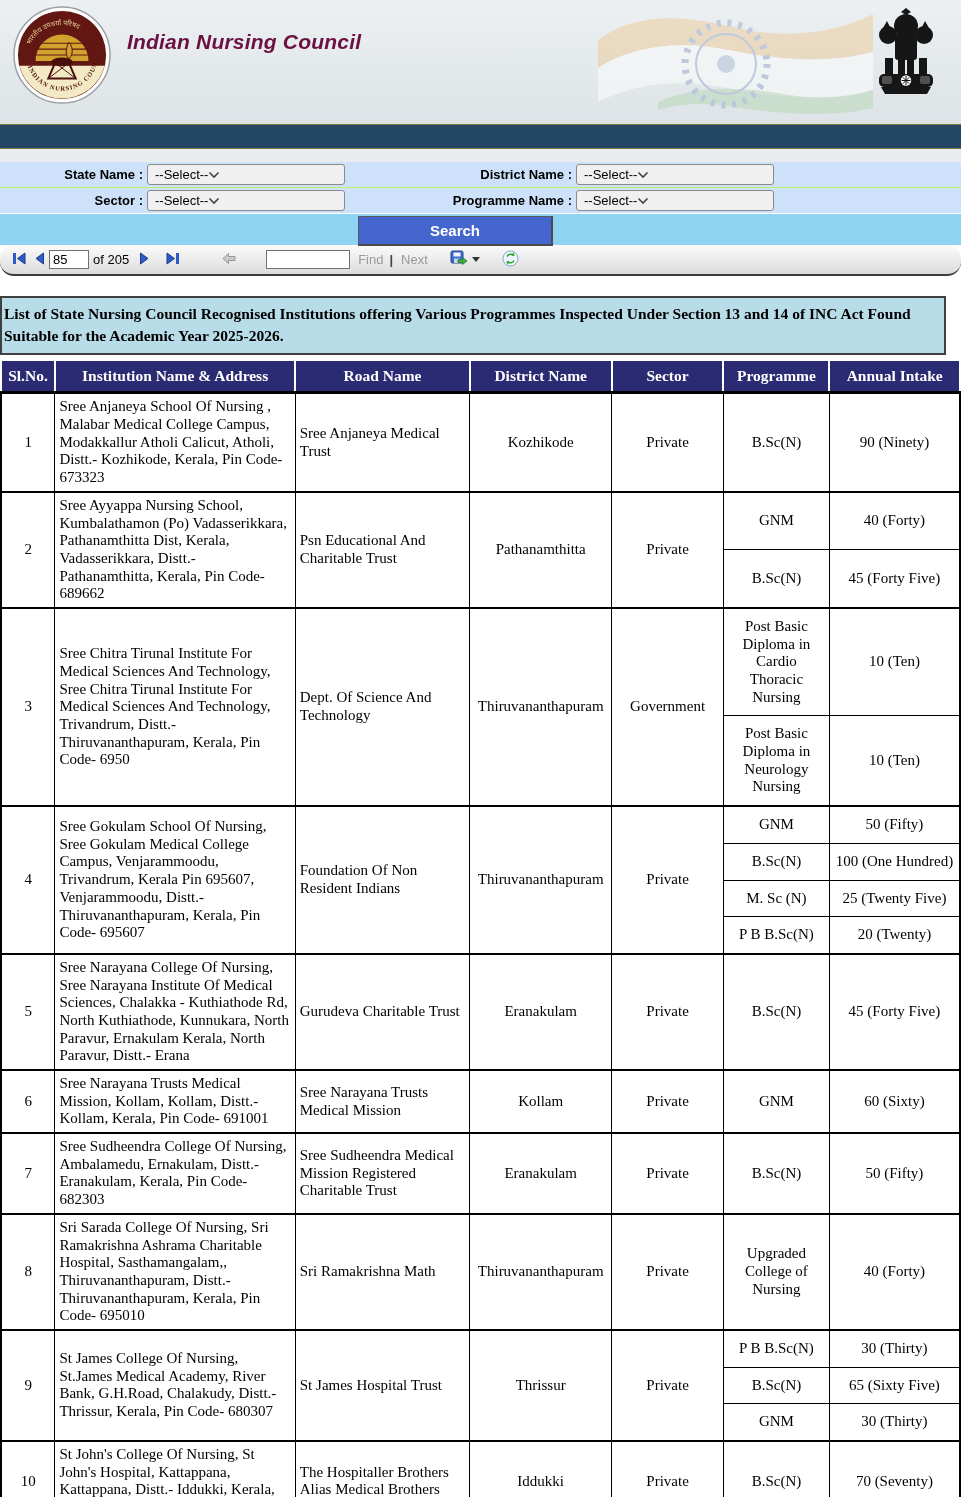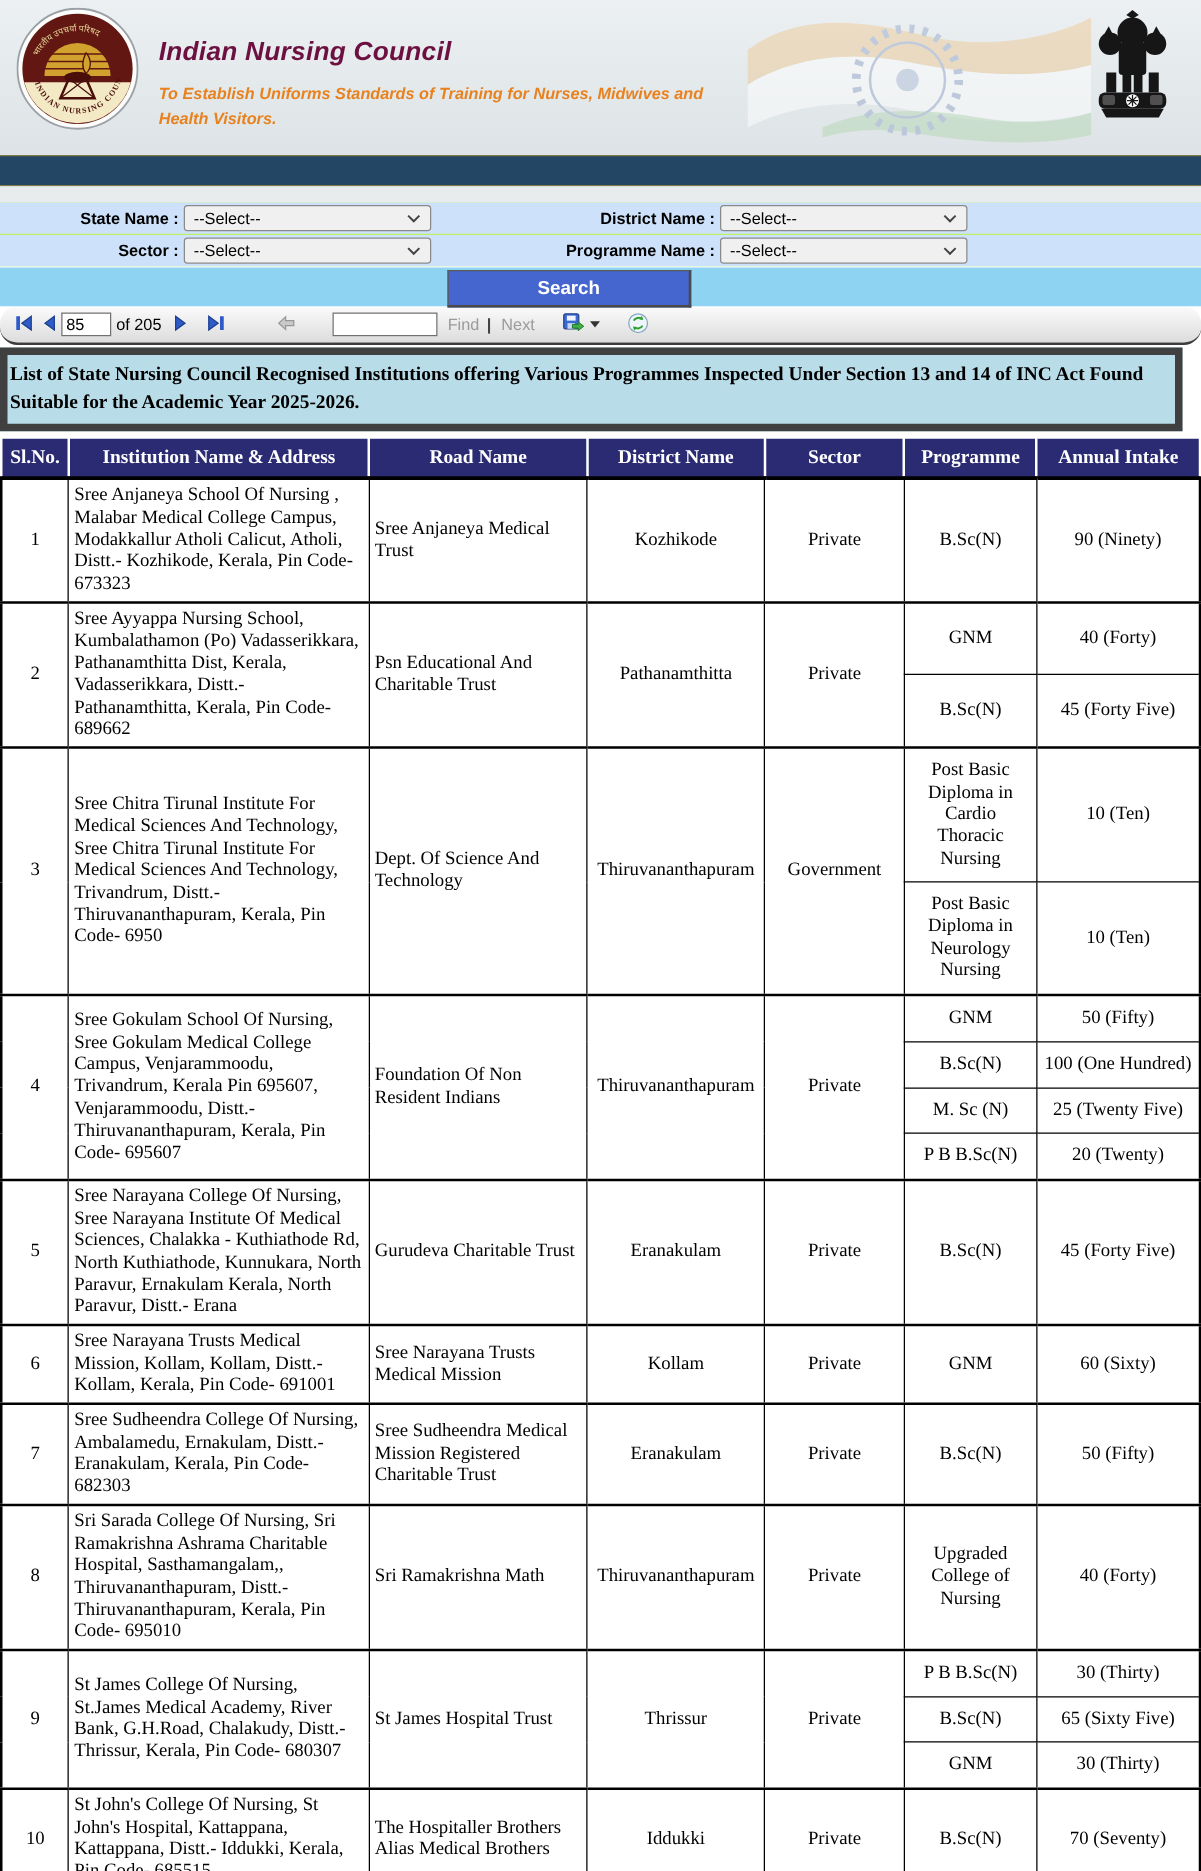--- a/index.html
+++ b/index.html
@@ -40,21 +40,21 @@
   .filter-row {
     height:25px; background:#cde2fa; display:flex; align-items:center;
     margin-bottom:1px;
   }
   .f-label { font-size:13px; font-weight:bold; white-space:nowrap; }
   .f-label.l1 { width:143px; text-align:right; }
   .f-label.l2 { width:225px; text-align:right; margin-left:2px; }
   .select-box {
     width:198px; height:21px; margin-left:4px;
     background:#f0f0f0; border:1px solid #8a8a8a; border-radius:3px;
-    display:flex; align-items:center; justify-content:space-between;
+    display:flex; align-items:center; 
     padding:0 7px; font-size:13px; cursor:default;
   }
   
   .search-strip { height:31px; background:#8fd3f3; position:relative; }
   .search-btn {
     position:absolute; left:358px; top:2px; width:195px; height:30px;
     background:#4565cf; color:#fff; font-weight:bold; font-size:15px;
     border:1px solid #5a5a5a; border-right:2px solid #4a4a4a; border-bottom:2px solid #4a4a4a;
     text-align:center; line-height:24px; cursor:pointer;
     font-family:"Liberation Sans", sans-serif;
@@ -73,22 +73,22 @@
   .tb-of { margin:0 6px 0 4px; }
   .tb-parent { margin-left:34px; }
   .tb-find-input { width:84px; height:19px; border:1px solid #707070; margin-left:26px; font-size:13px; }
   .tb-link { color:#9a9a9a; margin-left:8px; text-decoration:none; cursor:default; }
   .tb-sep { color:#444; margin-left:6px; font-weight:bold; }
   .tb-export { margin-left:18px; }
   .caret { width:0; height:0; border-left:4px solid transparent; border-right:4px solid transparent; border-top:5px solid #333; margin-left:3px; }
   .tb-refresh { margin-left:14px; }
   
   .notice {
-    width:946px; margin-top:2px;
-    background:#b9dce9; border:6px solid #404040;
+    width:946px; margin-top:20px;
+    background:#b9dce9; border:2px solid #404040;
     padding:5px 7px 7px 2px;
     font-family:"Liberation Serif", serif;
     font-weight:bold; font-size:15.5px; line-height:1.4;
   }
   
   table.inst-table {
     width:961px; margin-top:4px;
     border-collapse:collapse;
     font-family:"Liberation Serif", serif;
     font-size:15px;
@@ -136,21 +136,20 @@
         <textPath href="#arcTop" startOffset="8%">भारतीय उपचर्या परिषद</textPath>
       </text>
       <text font-size="6.5" fill="#4a0f0b" font-weight="bold" letter-spacing="1" font-family="Liberation Serif, serif">
         <textPath href="#arcBot" startOffset="4%">INDIAN NURSING COUNCIL</textPath>
       </text>
     </svg>
   </div>
 
   <div class="titles">
     <div class="inc-title">Indian Nursing Council</div>
-    <div class="inc-tagline">To Establish Uniforms Standards of Training for Nurses, Midwives and Health Visitors.</div>
   </div>
 
   <div class="flag-wrap">
     <svg viewBox="0 0 275 118" width="275" height="118">
       <path d="M0 38 C40 8 90 14 140 26 C190 38 240 30 275 12 L275 50 C230 62 180 58 130 48 C80 38 35 44 0 66 Z" fill="#f0b25c" opacity=".55"></path>
       <path d="M0 66 C35 44 80 38 130 48 C180 58 230 62 275 50 L275 88 C230 100 180 96 130 86 C80 76 35 82 0 100 Z" fill="#ffffff" opacity=".9"></path>
       <path d="M60 100 C95 84 140 84 185 92 C220 98 250 96 275 88 L275 106 C230 116 180 112 130 104 C105 100 80 102 60 108 Z" fill="#9ecf9a" opacity=".6"></path>
       <g stroke="#9fb0cf" fill="none">
         <circle cx="128" cy="62" r="41" stroke-width="7" stroke-dasharray="4 6.8"></circle>
         <circle cx="128" cy="62" r="30" stroke-width="2"></circle>

